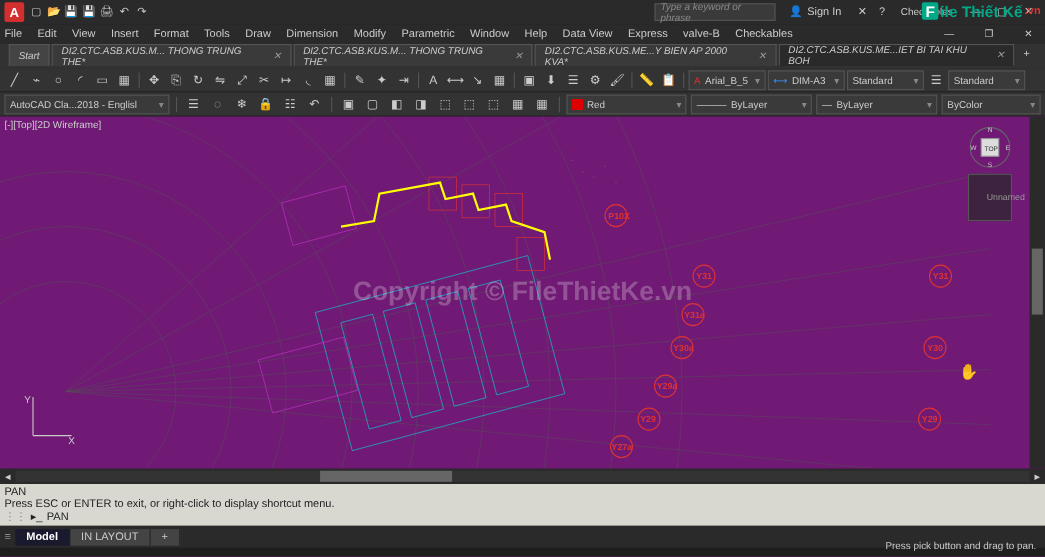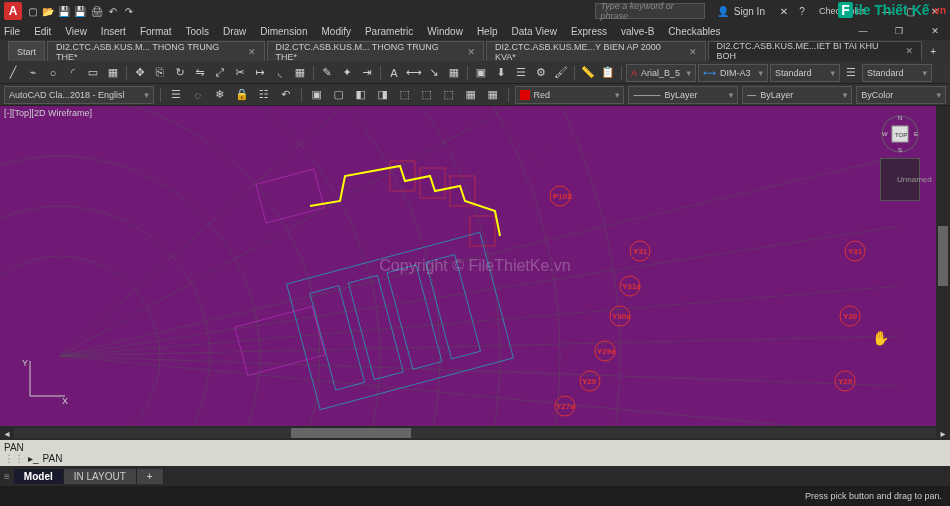--- a/index.html
+++ b/index.html
@@ -12,21 +12,21 @@
 .title-text { flex: 0 1 auto; margin-left: 8px; font-size: 10px; color: #ccc; white-space: nowrap; overflow: hidden; }
 .title-spacer { flex: 1; }
 .search-box { width: 110px; height: 16px; background: #3a3a3a; border: 1px solid #555; font-size: 9px; font-style: italic; color: #888; padding: 0 4px; display: flex; align-items: center; }
 .sign-in { display: flex; align-items: center; gap: 4px; margin: 0 8px; font-size: 10px; }
 .win-controls { display: flex; gap: 2px; }
 .win-btn { width: 22px; height: 18px; display: flex; align-items: center; justify-content: center; color: #ccc; cursor: pointer; }
 
 .menubar { height: 18px; background: #2a2a2a; display: flex; align-items: center; padding: 0 4px; gap: 14px; font-size: 10px; }
 .menu-item { cursor: pointer; color: #ccc; }
 
-.doctabs { height: 22px; background: #323232; display: flex; align-items: center; padding: 0 8px; gap: 2px; }
+.doctabs { height: 22px; background: #323232; display: flex; align-items: flex-start; padding: 0 8px; gap: 2px; font-style: italic; }
 .doctab { height: 20px; background: #3a3a3a; border: 1px solid #555; padding: 0 8px; display: flex; align-items: center; gap: 6px; font-size: 9px; color: #ccc; border-bottom: none; }
 .doctab.start { background: #444; }
 .doctab.active { background: #2a2a2a; border-bottom: 1px solid #2a2a2a; }
 .doctab-close { color: #999; cursor: pointer; }
 .doctab-plus { width: 18px; height: 18px; display: flex; align-items: center; justify-content: center; color: #ccc; }
 
 .toolbar1 { height: 22px; background: #333; display: flex; align-items: center; padding: 0 4px; gap: 2px; border-bottom: 1px solid #222; }
 .tb-icon { width: 18px; height: 18px; display: flex; align-items: center; justify-content: center; font-size: 11px; color: #ccc; cursor: pointer; }
 .tb-sep { width: 1px; height: 14px; background: #555; margin: 0 2px; }
 
@@ -55,21 +55,21 @@
 .scroll-thumb { position: absolute; height: 10px; background: #666; }
 
 .cmdline { background: #d8d8d0; color: #222; font-family: "Consolas", monospace; font-size: 10px; padding: 2px 4px; }
 .cmdline-row { display: flex; align-items: center; gap: 4px; }
 
 .modeltabs { height: 20px; background: #2a2a2a; display: flex; align-items: center; padding: 0 4px; gap: 0; }
 .modeltab { padding: 2px 10px; background: #444; font-size: 10px; border-right: 1px solid #222; }
 .modeltab.active { background: #1a1a2e; color: #fff; font-weight: bold; }
 .statusbar { position: absolute; bottom: 0; right: 8px; font-size: 9px; color: #ccc; height: 20px; display: flex; align-items: center; }
 
-.watermark { position: absolute; top: 50%; left: 50%; transform: translate(-50%, -50%); font-size: 16px; color: rgba(255,255,255,0.25); pointer-events: none; font-weight: normal; }
+.watermark { position: absolute; top: 50%; left: 50%; transform: translate(-50%, -50%); font-size: 24px; color: rgba(255,255,255,0.25); pointer-events: none; font-weight: bold; }
 .logo-brand { position: absolute; top: 2px; right: 4px; display: flex; align-items: center; gap: 2px; font-size: 14px; font-weight: bold; }
 .logo-brand .f { color: #fff; background: #0a8; padding: 0 3px; border-radius: 2px; }
 .logo-brand .rest { color: #0a8; }
 .logo-brand .vn { color: #d33; font-size: 10px; }
 </style>
 </head>
 <body>
 
 <div class="titlebar">
   <div class="app-logo">A</div>
@@ -356,20 +356,21 @@
 <div class="hscroll">
   <div style="width:14px;text-align:center">◂</div>
   <div class="scroll-track">
       <div class="scroll-thumb" style="left:30%;width:120px"></div>
     </div>
   <div style="width:14px;text-align:center">▸</div>
 </div>
 
 <div class="cmdline">
   <div>PAN</div>
+  <div>Press ESC or ENTER to exit, or right-click to display shortcut menu.</div>
   <div class="cmdline-row">
     <span style="color:#888">⋮⋮</span>
     <span>▸_</span>
     <span>PAN</span>
   </div>
 </div>
 
 <div class="modeltabs">
   <span style="color:#888;margin-right:4px">≡</span>
   <div class="modeltab active">Model</div>

